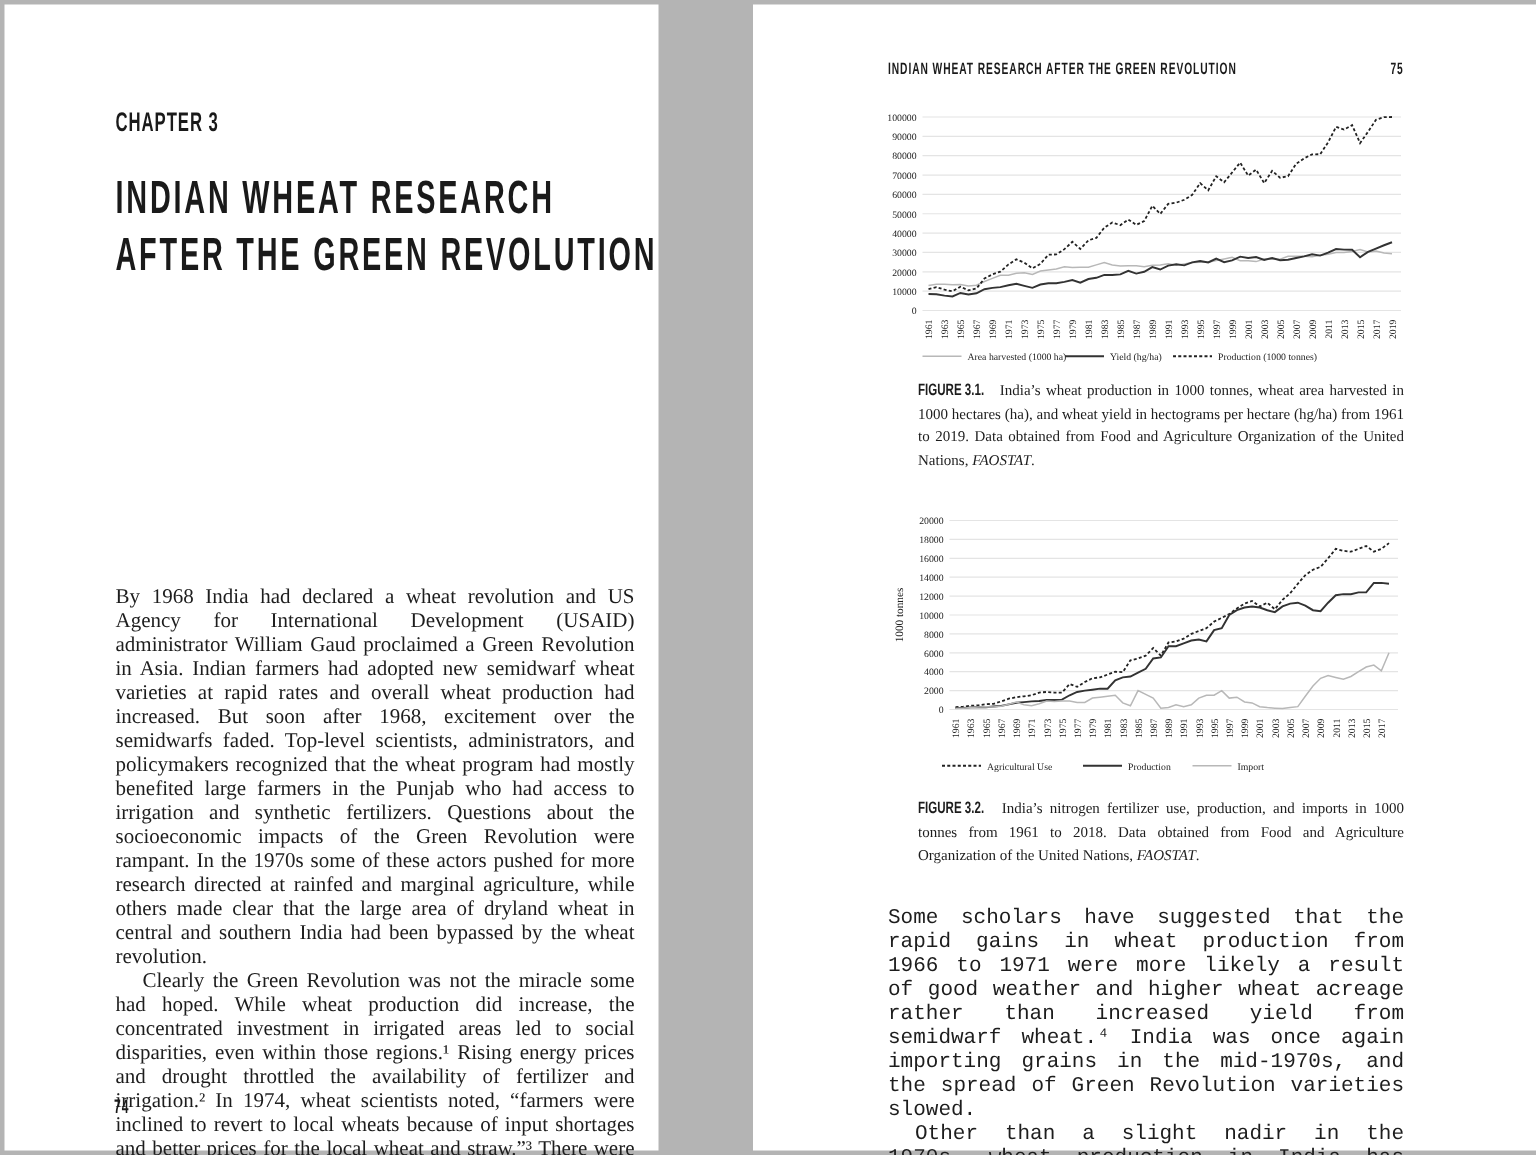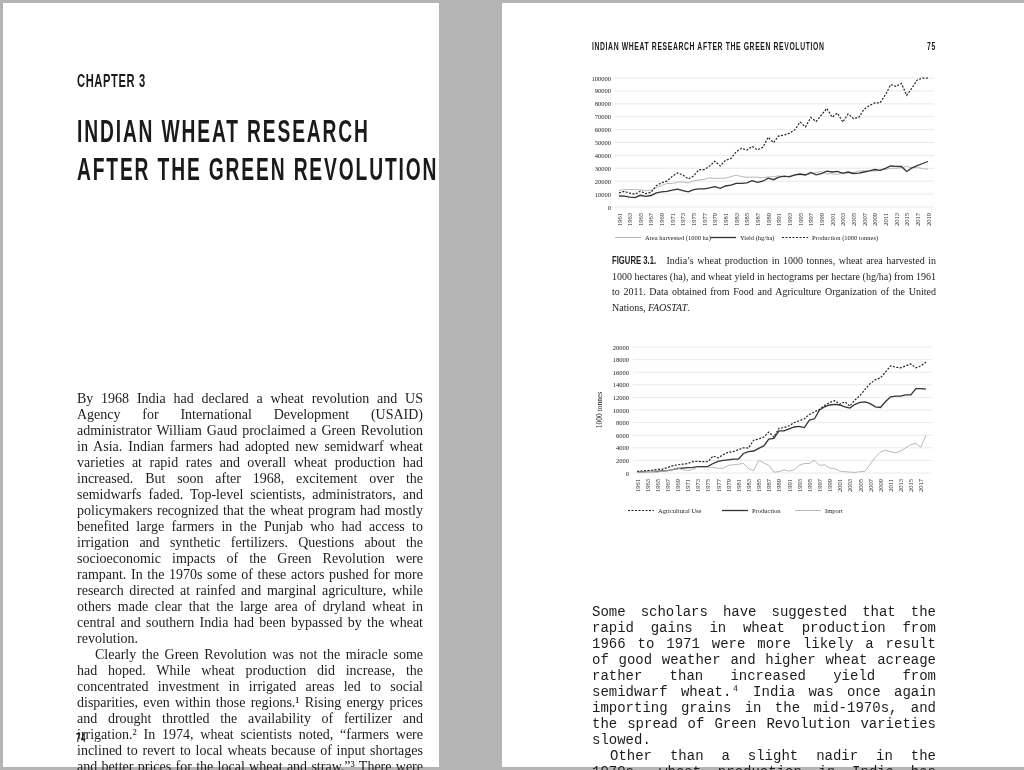--- a/index.html
+++ b/index.html
@@ -106,21 +106,21 @@
       <polyline points="37.0,125.8 42.3,124.4 47.7,126.1 53.0,127.2 58.3,124.1 63.6,126.6 69.0,125.3 74.3,118.7 79.6,115.9 84.9,114.1 90.3,109.3 95.6,105.9 100.9,108.1 106.3,111.9 111.6,108.9 116.9,102.8 122.2,102.6 127.6,99.1 132.9,94.2 138.2,99.0 143.6,93.2 148.9,91.6 154.2,84.8 159.5,81.3 164.9,83.1 170.2,79.4 175.5,82.9 180.8,80.4 186.2,70.2 191.5,75.6 196.8,68.9 202.2,68.1 207.5,66.2 212.8,62.9 218.1,55.1 223.5,59.9 228.8,50.5 234.1,54.5 239.4,48.0 244.8,41.4 250.1,50.1 255.4,46.1 260.8,55.1 266.1,46.9 271.4,51.5 276.7,50.5 282.1,42.2 287.4,38.6 292.7,35.9 298.1,35.8 303.4,27.9 308.7,17.6 314.0,19.4 319.4,16.4 324.7,28.4 330.0,20.9 335.3,12.9 340.7,11.1 346.0,11.0" fill="none" stroke="#222" stroke-width="1.2" stroke-dasharray="2,1.5"></polyline>
       <line x1="33" x2="59" y1="170.5" y2="170.5" stroke="#b8b8b8" stroke-width="1"></line>
       <text x="63" y="173" font-size="6.5">Area harvested (1000 ha)</text>
       <line x1="128" x2="154" y1="170.5" y2="170.5" stroke="#333" stroke-width="1.3"></line>
       <text x="158" y="173" font-size="6.5">Yield (hg/ha)</text>
       <line x1="200" x2="226" y1="170.5" y2="170.5" stroke="#222" stroke-width="1.2" stroke-dasharray="2,1.5"></line>
       <text x="230" y="173" font-size="6.5">Production (1000 tonnes)</text>
     </svg>
 
   <div class="caption cap1">
-    <span class="fig-label">FIGURE 3.1.</span><span> India’s wheat production in 1000 tonnes, wheat area harvested in 1000 hectares (ha), and wheat yield in hectograms per hectare (hg/ha) from 1961 to 2011. Data obtained from Food and Agriculture Organization of the United Nations, </span><i>FAOSTAT</i><span>.</span>
+    <span class="fig-label">FIGURE 3.1.</span><span> India’s wheat production in 1000 tonnes, wheat area harvested in 1000 hectares (ha), and wheat yield in hectograms per hectare (hg/ha) from 1961 to 2019. Data obtained from Food and Agriculture Organization of the United Nations, </span><i>FAOSTAT</i><span>.</span>
   </div>
 
   <svg class="chart chart2" id="chart2" width="360" height="180">
       <line x1="51" x2="350" y1="134" y2="134" stroke="#e4e4e4" stroke-width="0.8"></line>
       <text x="47" y="136.5" font-size="6.5" text-anchor="end">0</text>
       <line x1="51" x2="350" y1="121.4" y2="121.4" stroke="#e4e4e4" stroke-width="0.8"></line>
       <text x="47" y="123.9" font-size="6.5" text-anchor="end">2000</text>
       <line x1="51" x2="350" y1="108.8" y2="108.8" stroke="#e4e4e4" stroke-width="0.8"></line>
       <text x="47" y="111.3" font-size="6.5" text-anchor="end">4000</text>
       <line x1="51" x2="350" y1="96.2" y2="96.2" stroke="#e4e4e4" stroke-width="0.8"></line>
@@ -173,18 +173,21 @@
       <polyline points="55.0,133.4 60.1,133.1 65.1,132.7 70.2,132.4 75.3,132.1 80.4,132.4 85.4,131.8 90.5,130.5 95.6,129.0 100.6,130.8 105.7,131.5 110.8,130.2 115.8,128.3 120.9,128.6 126.0,128.3 131.1,128.3 136.1,129.3 141.2,129.3 146.3,126.4 151.3,125.8 156.4,125.2 161.5,124.5 166.5,129.6 171.6,131.5 176.7,121.4 181.8,123.9 186.8,126.4 191.9,133.1 197.0,132.7 202.0,130.8 207.1,132.1 212.2,130.8 217.2,126.4 222.3,124.5 227.4,124.5 232.5,121.4 237.5,126.4 242.6,125.8 247.7,129.0 252.7,129.6 257.8,132.1 262.9,132.7 267.9,133.1 273.0,133.4 278.1,132.7 283.2,132.1 288.2,125.2 293.3,118.3 298.4,113.2 303.4,111.3 308.5,112.6 313.6,113.8 318.6,112.0 323.7,108.8 328.8,105.7 333.9,104.4 338.9,108.2 344.0,96.2" fill="none" stroke="#b8b8b8" stroke-width="1"></polyline>
       <text x="0" y="0" font-size="7.5" text-anchor="middle" transform="translate(20,71) rotate(-90)">1000 tonnes</text>
       <line x1="46" x2="72" y1="171.5" y2="171.5" stroke="#222" stroke-width="1.2" stroke-dasharray="2,1.5"></line>
       <text x="76" y="174" font-size="6.5">Agricultural Use</text>
       <line x1="140" x2="166" y1="171.5" y2="171.5" stroke="#333" stroke-width="1.3"></line>
       <text x="170" y="174" font-size="6.5">Production</text>
       <line x1="213" x2="239" y1="171.5" y2="171.5" stroke="#b8b8b8" stroke-width="1"></line>
       <text x="243" y="174" font-size="6.5">Import</text>
     </svg>
 
+  <div class="caption cap2">
+    <span class="fig-label">FIGURE 3.2.</span><span> India’s nitrogen fertilizer use, production, and imports in 1000 tonnes from 1961 to 2018. Data obtained from Food and Agriculture Organization of the United Nations, </span><i>FAOSTAT</i><span>.</span>
+  </div>
 
   <div class="body-text right-body">
     <p>Some scholars have suggested that the rapid gains in wheat production from 1966 to 1971 were more likely a result of good weather and higher wheat acreage rather than increased yield from semidwarf wheat.⁴ India was once again importing grains in the mid-1970s, and the spread of Green Revolution varieties slowed.</p>
     <p class="indent">Other than a slight nadir in the 1970s, wheat production in India has continued to rise at a roughly linear rate (fig. 1.6). This corresponds with</p>
   </div>
 </div>
 
 </body></html>

